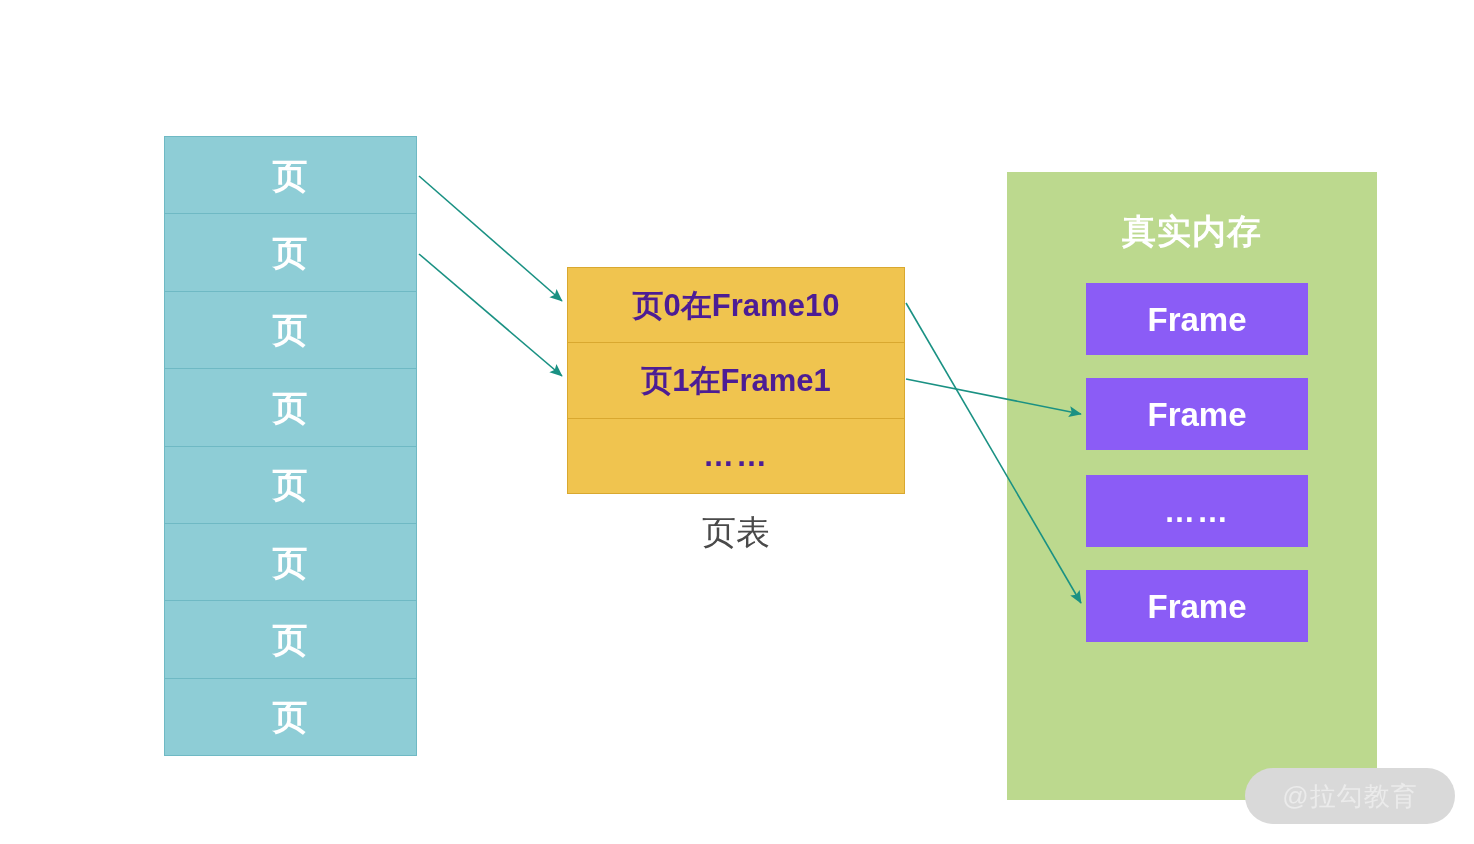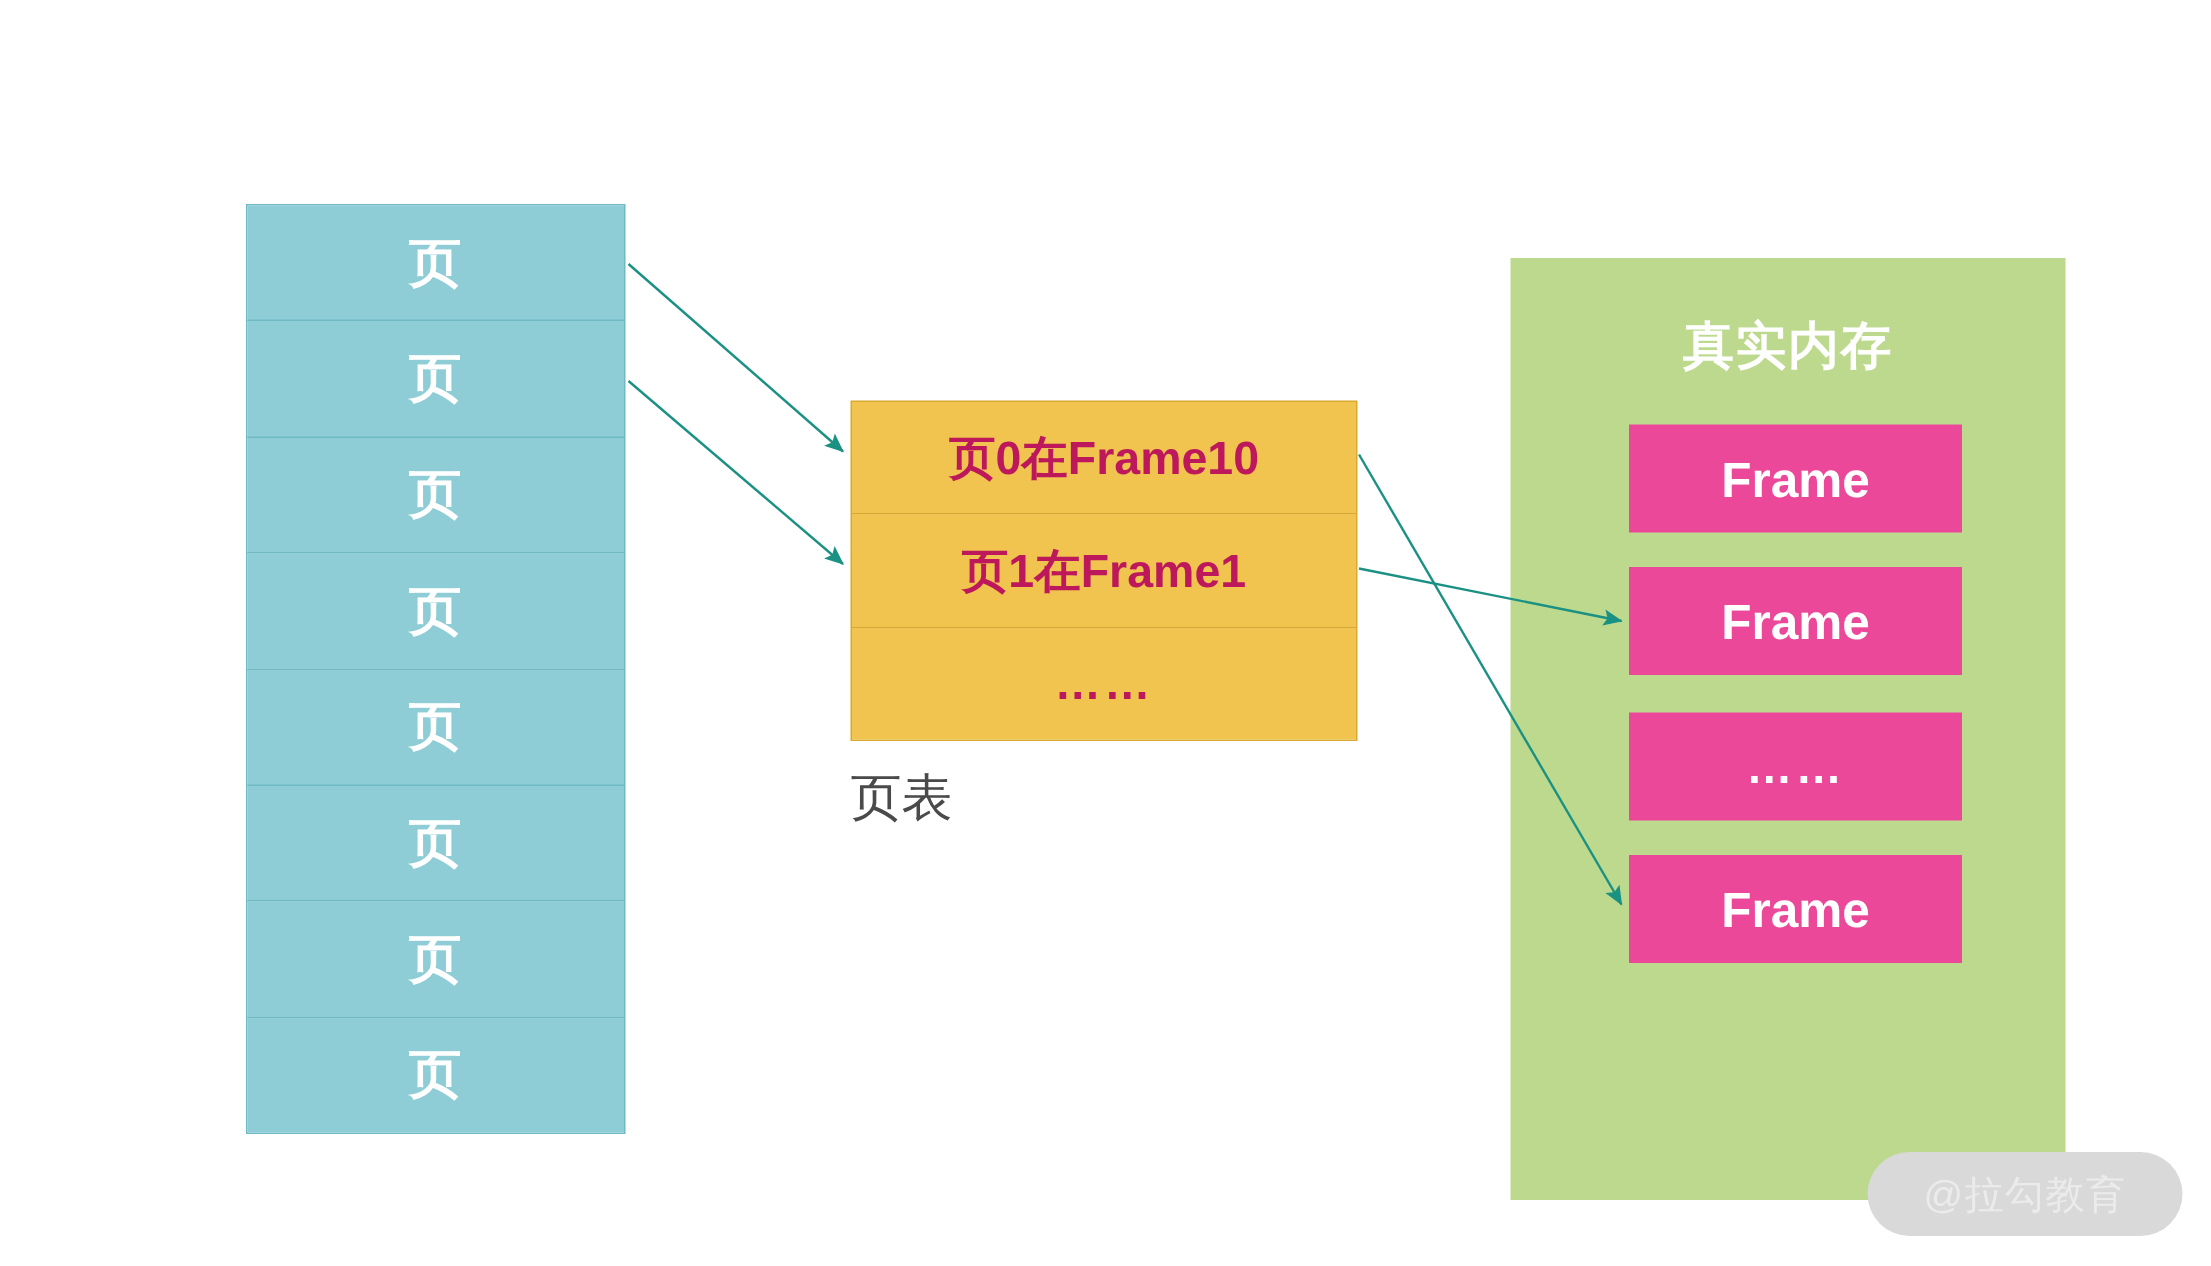--- a/index.html
+++ b/index.html
@@ -65,36 +65,36 @@
     flex: 1 1 0;
     background: #f0c44f;
     border-bottom: 1px solid #d9a82f;
     display: flex;
     align-items: center;
     justify-content: center;
     box-sizing: border-box;
   }
   .pt-row:last-child { border-bottom: none; }
   .pt-label {
-    color: #be185d;
+    color: #4c1d95;
     font-size: 31px;
     font-weight: bold;
     line-height: 1;
     white-space: nowrap;
   }
   .pt-label.dots {
     font-size: 31px;
     letter-spacing: 2px;
   }
   #page-table-caption {
     position: absolute;
     left: 567px;
     top: 515px;
     width: 338px;
-    text-align: left;
+    text-align: center;
     color: #4a4a4a;
     font-size: 34px;
     line-height: 1;
   }
 
   
   #memory-panel {
     position: absolute;
     left: 1007px;
     top: 172px;
@@ -113,21 +113,21 @@
     font-size: 34px;
     font-weight: bold;
     line-height: 1;
     letter-spacing: 1px;
   }
   .frame-cell {
     position: absolute;
     left: 79px;
     width: 222px;
     height: 72px;
-    background: #ec4899;
+    background: #8b5cf6;
     display: flex;
     align-items: center;
     justify-content: center;
   }
   .frame-label {
     color: #ffffff;
     font-size: 33px;
     font-weight: bold;
     line-height: 1;
   }

